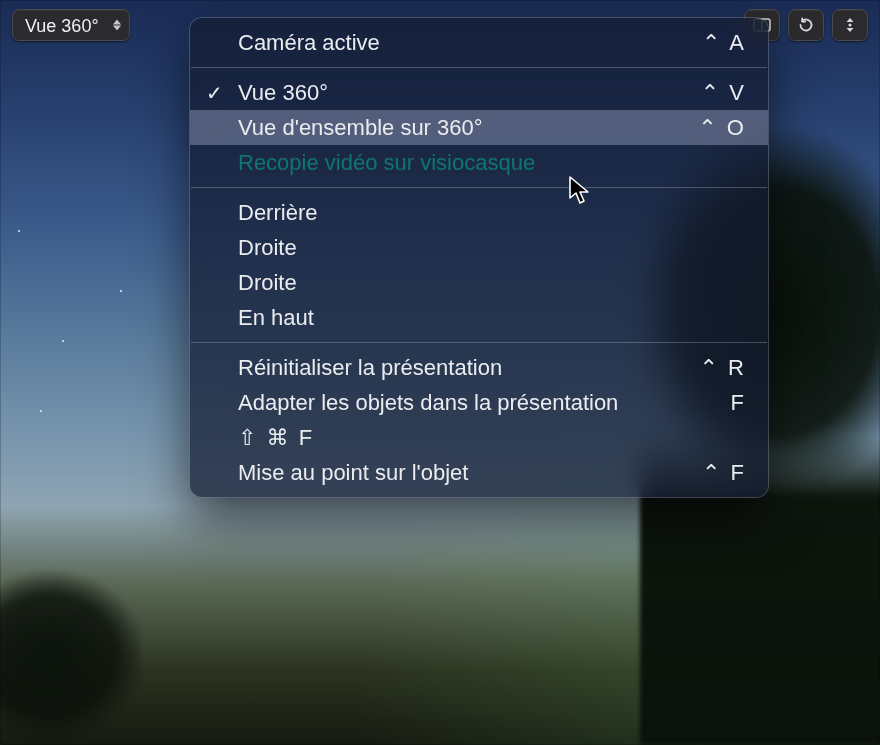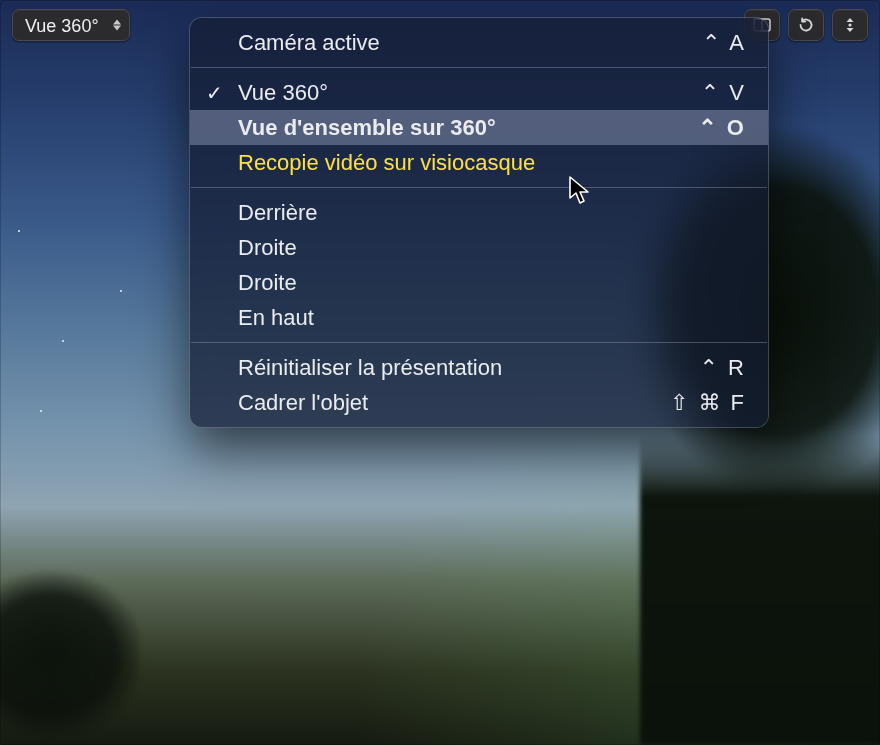--- a/index.html
+++ b/index.html
@@ -124,35 +124,34 @@
     }
     .menu-item {
       position: relative;
       display: flex;
       align-items: center;
       height: 35px;
       padding: 0 22px 0 48px;
     }
     .menu-item.hover {
       background: rgba(130, 140, 170, 0.55);
-      font-weight: bold;
     }
     .menu-item .check {
       position: absolute;
       left: 16px;
       font-size: 20px;
       line-height: 1;
     }
     .menu-item .label { flex: 1; white-space: nowrap; }
     .menu-item .shortcut {
       font-size: 22px;
       letter-spacing: 2px;
       color: #eaecef;
     }
-    .menu-item.disabled { color: #fde047; }
+    .menu-item.disabled { color: #0f766e; }
     .menu-sep {
       height: 1px;
       margin: 7px 1px;
       background: rgba(170,178,200,0.35);
     }
 
     .cursor {
       position: absolute;
       left: 569px;
       top: 176px;
@@ -242,22 +241,29 @@
     </div>
     <div class="menu-item">
       <span class="label">En haut</span>
     </div>
     <div class="menu-sep"></div>
     <div class="menu-item">
       <span class="label">Réinitialiser la présentation</span>
       <span class="shortcut">⌃ R</span>
     </div>
     <div class="menu-item">
-      <span class="label">Cadrer l'objet</span>
+      <span class="label">Adapter les objets dans la présentation</span>
+      <span class="shortcut">F</span>
+    </div>
+    <div class="menu-item">
       <span class="shortcut">⇧ ⌘ F</span>
+    </div>
+    <div class="menu-item">
+      <span class="label">Mise au point sur l'objet</span>
+      <span class="shortcut">⌃ F</span>
     </div>
   </div>
 
 <div class="cursor">
   <svg width="24" height="30" viewBox="0 0 24 30">
     <path d="M1 1 L1 22 L7 17 L11 27 L15 25 L11 16 L19 16 Z" fill="#000" stroke="#fff" stroke-width="1.6" stroke-linejoin="round"></path>
   </svg>
 </div>
 
 <div class="page-border"></div>

